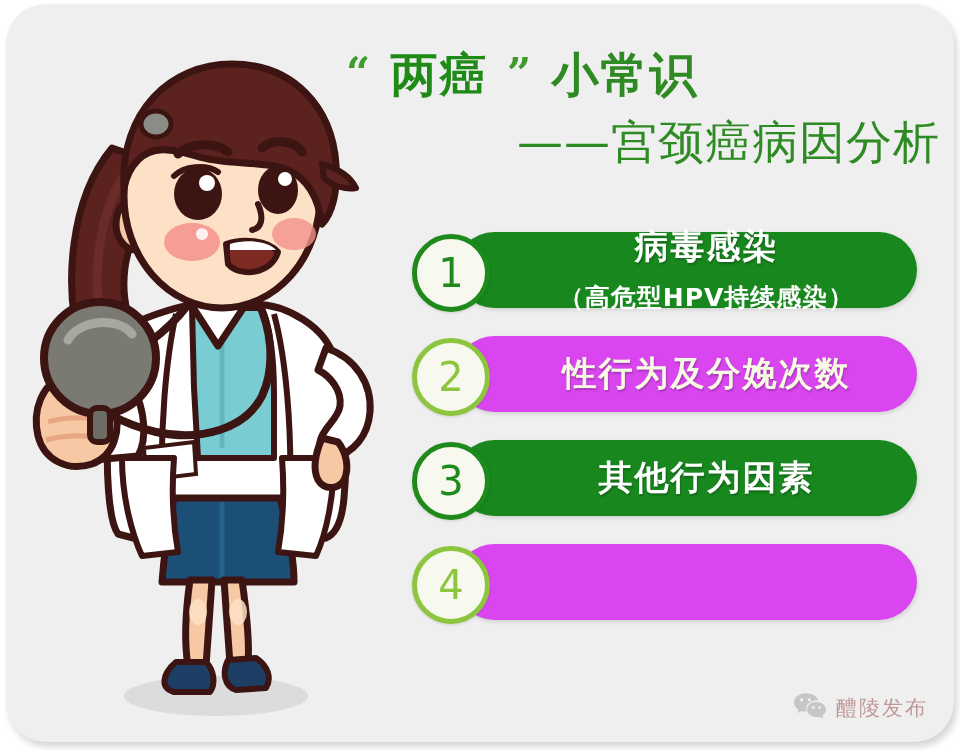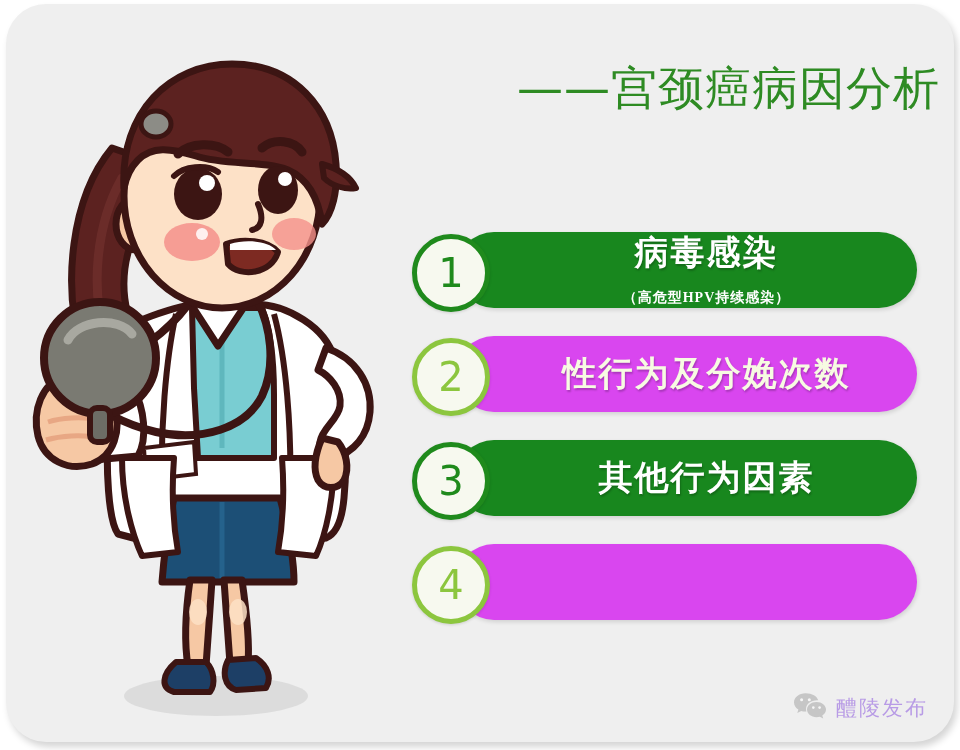--- a/index.html
+++ b/index.html
@@ -92,38 +92,37 @@
     right: 0;
     height: 76px;
     border-radius: 41px;
     box-shadow: 1px 2px 4px rgba(0,0,0,0.13);
     display: flex;
     align-items: center;
     justify-content: center;
     box-sizing: border-box;
     padding-left: 54px;
     padding-right: 14px;
-    font-family: Liberation Serif, serif;
   }
   .bar-dark  { background: #18871e; }
   .bar-light { background: #d946ef; }
 
   .bar-text {
     text-align: center;
     line-height: 1.05;
   }
   .bar-main {
     font-size: 34px;
     font-weight: bold;
     letter-spacing: 2px;
     text-shadow: 1px 2px 2px rgba(0,0,0,0.22);
     white-space: nowrap;
   }
   .bar-sub {
-    font-size: 14px;
+    font-size: 25px;
     font-weight: bold;
     letter-spacing: 1px;
     margin-top: 20px;
     white-space: nowrap;
   }
   .txt-dark  { color: #ffffff; }
   .txt-light { color: #f7fbe2; }
 
   .cause-num {
     position: absolute;
@@ -160,21 +159,21 @@
     position: absolute;
     right: 26px;
     bottom: 18px;
     display: flex;
     align-items: center;
     gap: 9px;
     opacity: 0.42;
   }
   .wm-text {
     font-size: 21px;
-    color: #6d28d9;
+    color: #7f1d1d;
     letter-spacing: 2px;
     font-weight: normal;
   }
 </style>
 </head>
 <body>
 
 <div id="poster">
   <div class="card">
 
@@ -274,20 +273,26 @@
         <ellipse cx="268" cy="206" rx="22" ry="16" fill="#f4918b" opacity="0.8"></ellipse>
 
         <path d="M232 176 C238 190 236 200 226 202" fill="none" stroke="#3c1513" stroke-width="6" stroke-linecap="round"></path>
 
         <path d="M200 216 C216 210 242 212 252 224 C246 246 214 250 202 236 Z" fill="#7d2a22" stroke="#3c1513" stroke-width="6" stroke-linejoin="round"></path>
         <path d="M204 216 C220 211 242 213 250 222 L204 222 Z" fill="#ffffff"></path>
       </svg>
     </div>
 
     <div class="title-block">
+      <div class="title-line1">
+        <span class="quote">“</span>
+        <span class="keyword">两癌</span>
+        <span class="quote">”</span>
+        <span>小常识</span>
+      </div>
       <div class="title-line2">——宫颈癌病因分析</div>
     </div>
 
     <div class="cause-list">
 
       <div class="cause-row">
         <div class="cause-bar bar-dark">
           <div class="bar-text">
             <div class="bar-main txt-dark">病毒感染</div>
             <div class="bar-sub txt-dark">（高危型HPV持续感染）</div>

